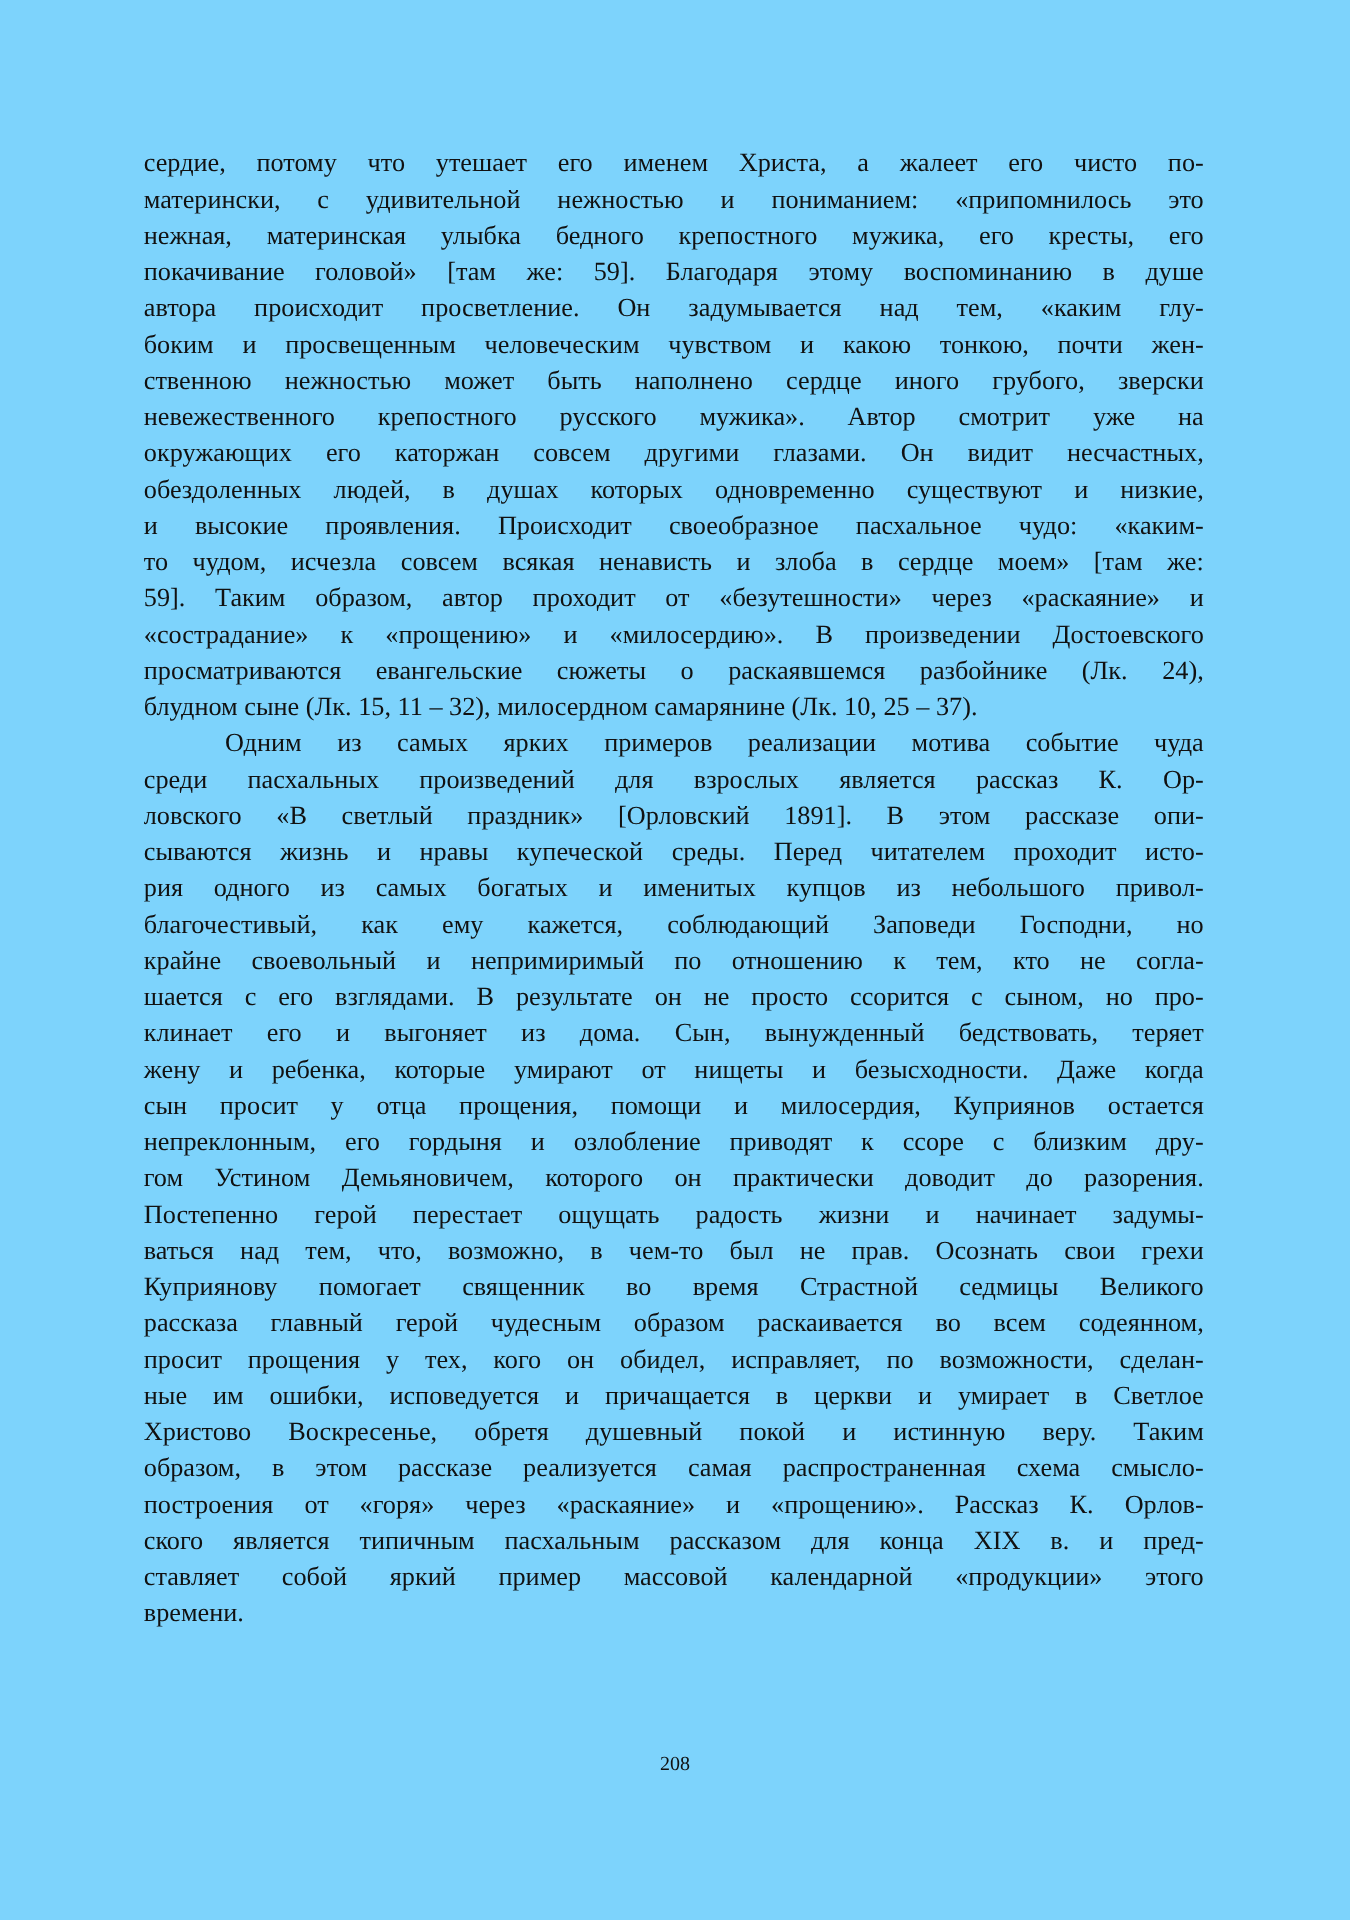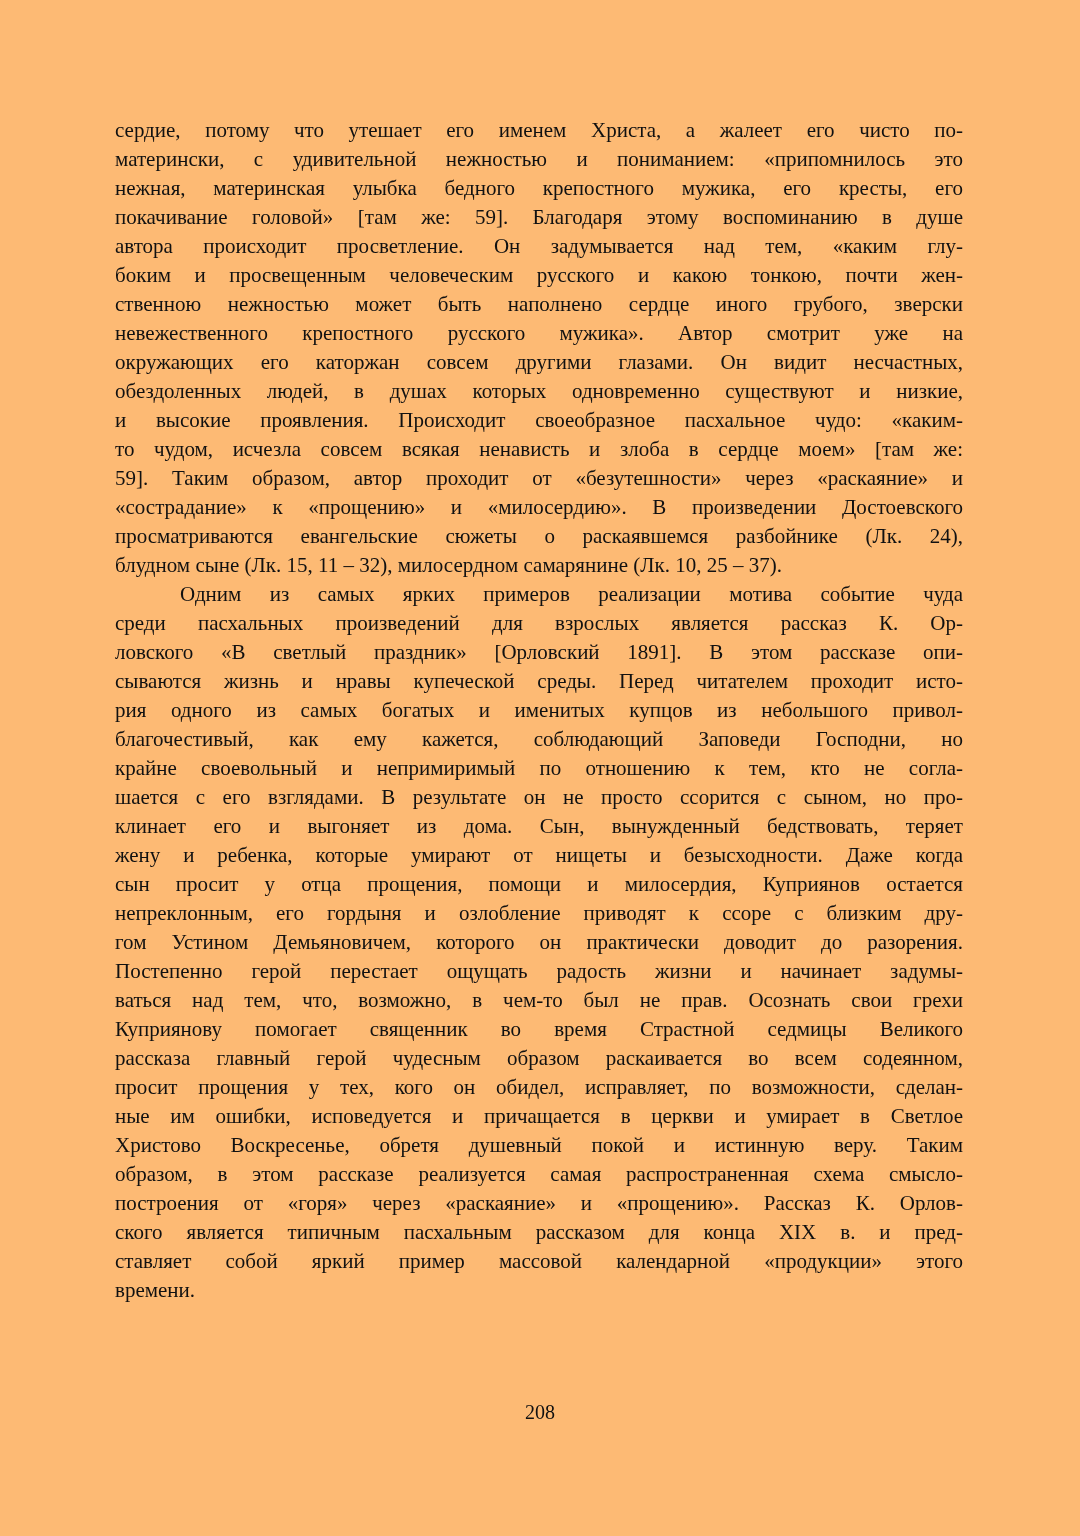--- a/index.html
+++ b/index.html
@@ -4,21 +4,21 @@
 <style>
   html, body {
     margin: 0;
     padding: 0;
     background: #ffffff;
   }
   .page {
     position: relative;
     width: 1080px;
     height: 1536px;
-    background: #fdba74;
+    background: #7dd3fc;
     overflow: hidden;
     font-family: "Liberation Serif", "DejaVu Serif", serif;
     color: #111111;
   }
   .text-block {
     position: absolute;
     left: 115px;
     top: 116px;
     width: 848px;
     font-size: 21px;
@@ -39,36 +39,36 @@
   .line.indent {
     text-indent: 65px;
     font-family: Liberation Serif, serif;
   }
   .page-number {
     position: absolute;
     left: 0;
     top: 1398px;
     width: 1080px;
     text-align: center;
-    font-size: 20px;
+    font-size: 16px;
     line-height: 28px;
   }
 </style>
 </head>
 <body>
 
 <div class="page">
   <div class="text-block">
       <div class="paragraph">
         <div class="line">сердие, потому что утешает его именем Христа, а жалеет его чисто по-</div>
         <div class="line">матерински, с удивительной нежностью и пониманием: «припомнилось это</div>
         <div class="line">нежная, материнская улыбка бедного крепостного мужика, его кресты, его</div>
         <div class="line">покачивание головой» [там же: 59]. Благодаря этому воспоминанию в душе</div>
         <div class="line">автора происходит просветление. Он задумывается над тем, «каким глу-</div>
-        <div class="line">боким и просвещенным человеческим русского и какою тонкою, почти жен-</div>
+        <div class="line">боким и просвещенным человеческим чувством и какою тонкою, почти жен-</div>
         <div class="line">ственною нежностью может быть наполнено сердце иного грубого, зверски</div>
         <div class="line">невежественного крепостного русского мужика». Автор смотрит уже на</div>
         <div class="line">окружающих его каторжан совсем другими глазами. Он видит несчастных,</div>
         <div class="line">обездоленных людей, в душах которых одновременно существуют и низкие,</div>
         <div class="line">и высокие проявления. Происходит своеобразное пасхальное чудо: «каким-</div>
         <div class="line">то чудом, исчезла совсем всякая ненависть и злоба в сердце моем» [там же:</div>
         <div class="line">59]. Таким образом, автор проходит от «безутешности» через «раскаяние» и</div>
         <div class="line">«сострадание» к «прощению» и «милосердию». В произведении Достоевского</div>
         <div class="line">просматриваются евангельские сюжеты о раскаявшемся разбойнике (Лк. 24),</div>
         <div class="line last">блудном сыне (Лк. 15, 11 – 32), милосердном самарянине (Лк. 10, 25 – 37).</div>

